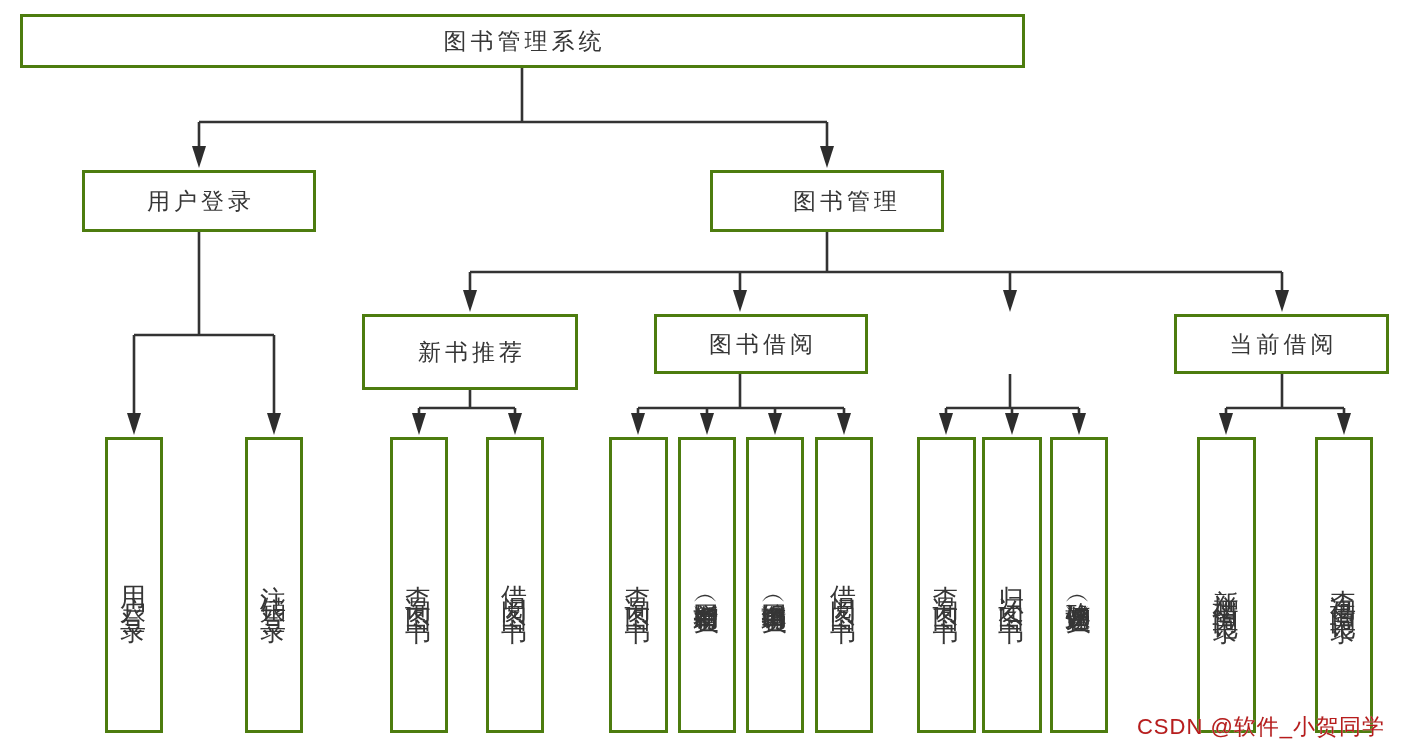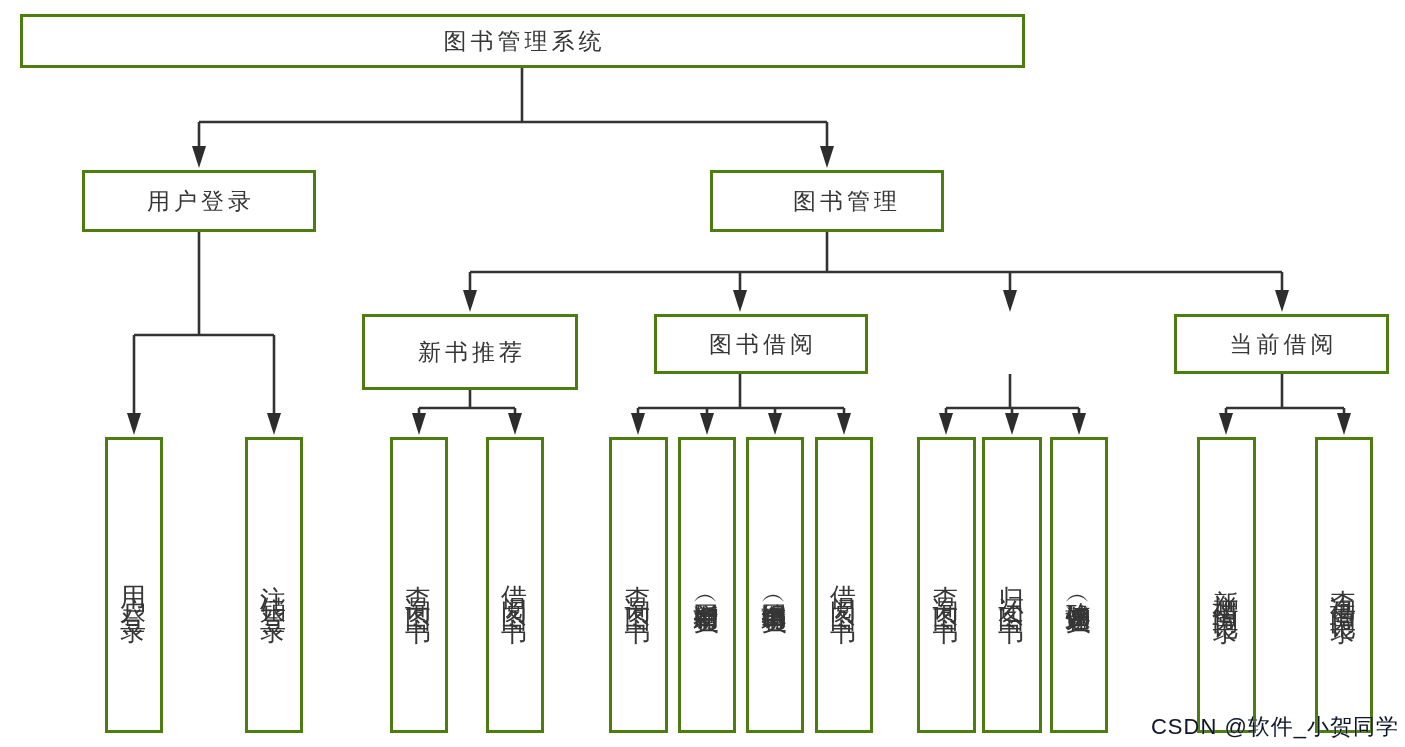--- a/index.html
+++ b/index.html
@@ -17,22 +17,22 @@
   }
   .hnode { font-size:23px; letter-spacing:4px; text-indent:4px; }
   .leaf  {
     writing-mode:vertical-rl; text-orientation:mixed;
     font-size:26px; letter-spacing:11px;
     padding-top:6px; padding-bottom:2px;
   }
   .leaf.med   { letter-spacing:6px; }
   .leaf.dense { letter-spacing:1px; font-size:25px; }
   #watermark {
-    position:absolute; right:6px; bottom:5px; z-index:3;
-    font-size:22px; color:#0f172a; letter-spacing:1px;
+    position:absolute; right:20px; bottom:5px; z-index:3;
+    font-size:22px; color:#b91c1c; letter-spacing:1px;
     text-shadow:0 0 1px #d9d9d9;
   }
 </style>
 </head>
 <body>
 
 <div id="canvas">
 
   <svg id="wires" width="1405" height="747" viewBox="0 0 1405 747">
     <path fill="none" stroke="#333333" stroke-width="2.6" d="

